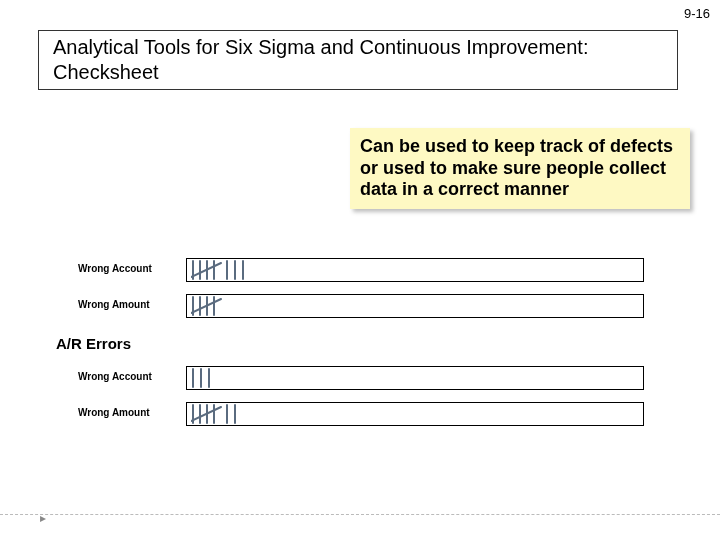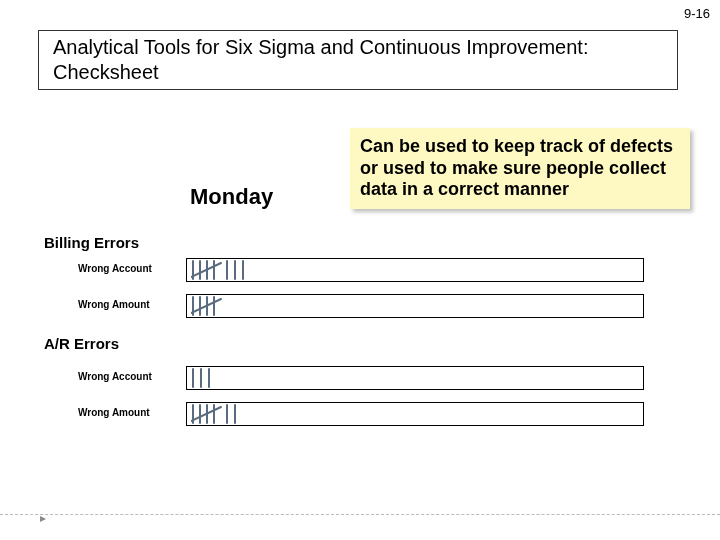--- a/index.html
+++ b/index.html
@@ -108,44 +108,42 @@
   }
   .tally-box svg {
     height: 22px;
   }
   
   #sec-billing { top: 234px; left: 44px; }
   #lbl-b-wrong-acct { top: 263px; left: 78px; }
   #box-b-wrong-acct { top: 258px; }
   #lbl-b-wrong-amt  { top: 299px; left: 78px; }
   #box-b-wrong-amt  { top: 294px; }
-  #sec-ar { top: 335px; left: 44px; }
+  #sec-ar { top: 335px; left: 56px; }
   #lbl-a-wrong-acct { top: 371px; left: 78px; }
   #box-a-wrong-acct { top: 366px; }
   #lbl-a-wrong-amt  { top: 407px; left: 78px; }
   #box-a-wrong-amt  { top: 402px; }
 </style>
 </head>
 <body>
 
 <div class="slide">
 
   <div class="page-number">9-16</div>
 
   <div class="dashed-rule-top"></div>
 
   <div class="title-box">
     <div class="title-text">Analytical Tools for Six Sigma and Continuous Improvement: Checksheet</div>
   </div>
 
-  <div class="day-heading">Monday</div>
 
   <div class="callout">Can be used to keep track of defects or used to make sure people collect data in a correct manner</div>
 
-  <div id="sec-billing" class="section-label">Billing Errors</div>
 
   <div id="lbl-b-wrong-acct" class="row-label">Wrong Account</div>
   <div id="box-b-wrong-acct" class="tally-box">
       <svg width="62" height="22" viewBox="0 0 62 22" stroke="#5a6b7f" stroke-width="2" stroke-linecap="round">
         <line x1="2" y1="2" x2="2" y2="20"></line>
         <line x1="9" y1="2" x2="9" y2="20"></line>
         <line x1="16" y1="2" x2="16" y2="20"></line>
         <line x1="23" y1="2" x2="23" y2="20"></line>
         <line x1="0" y1="18" x2="30" y2="4"></line>
         <line x1="36" y1="2" x2="36" y2="20"></line>

